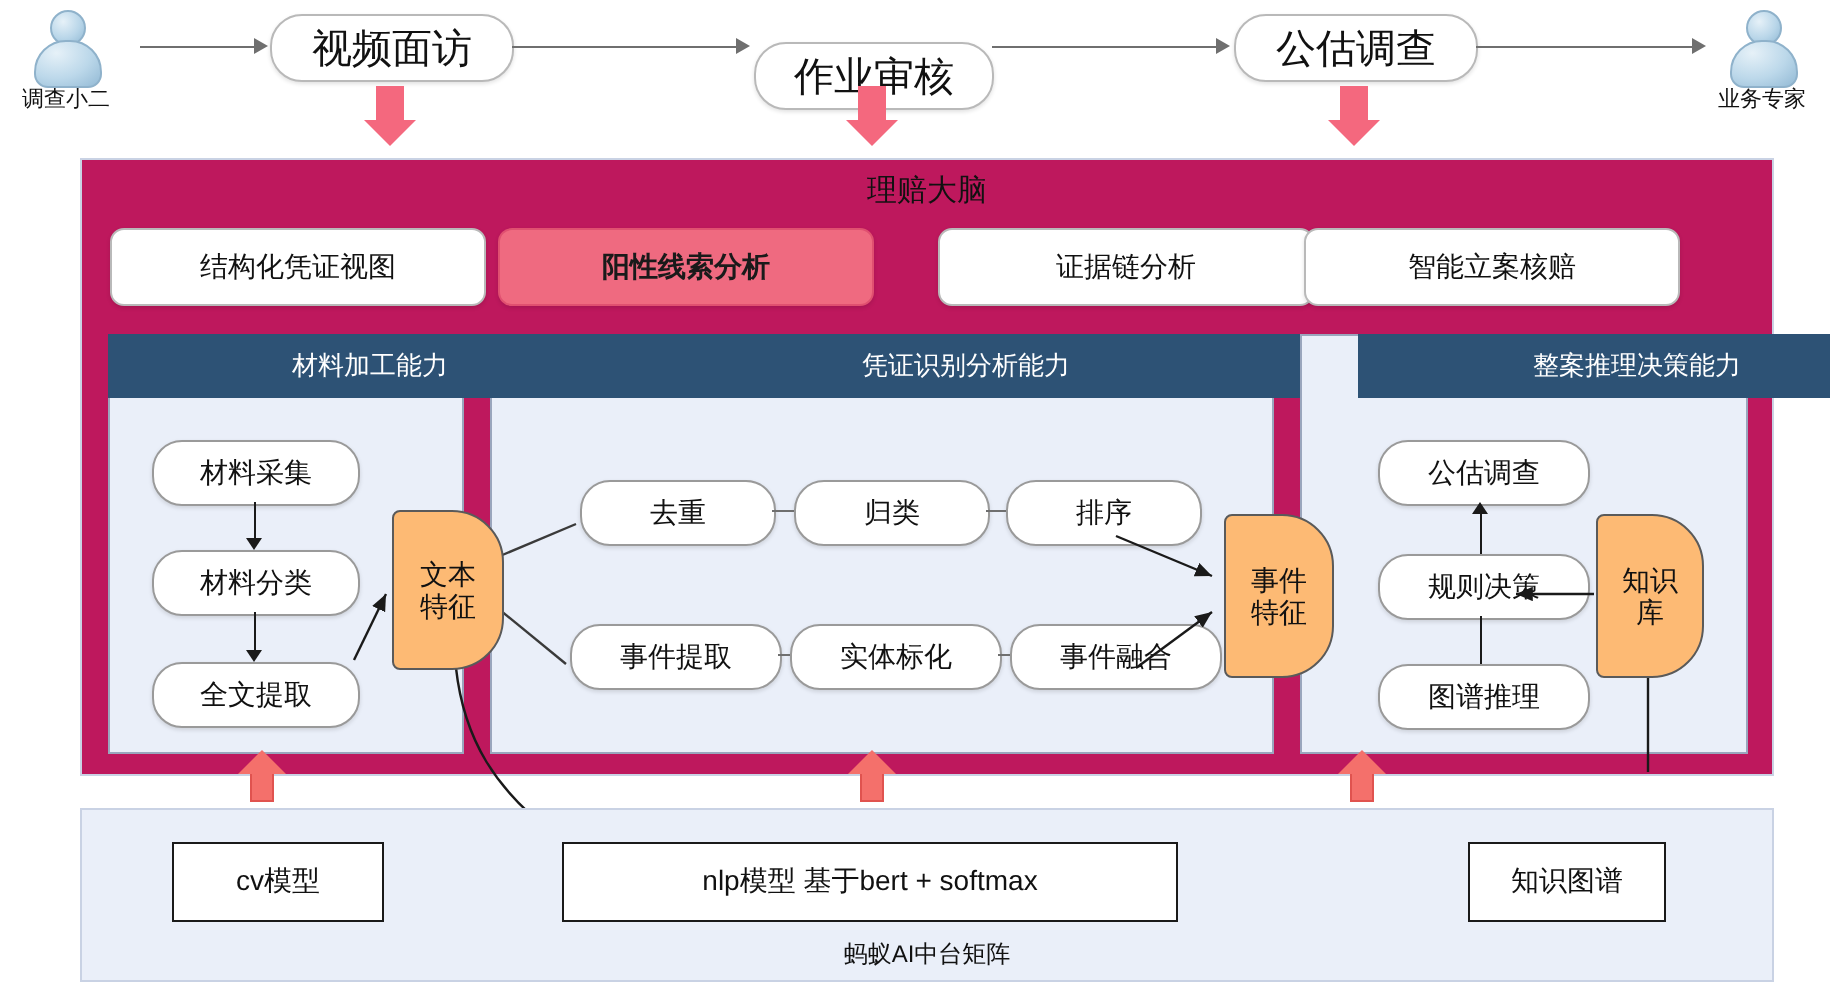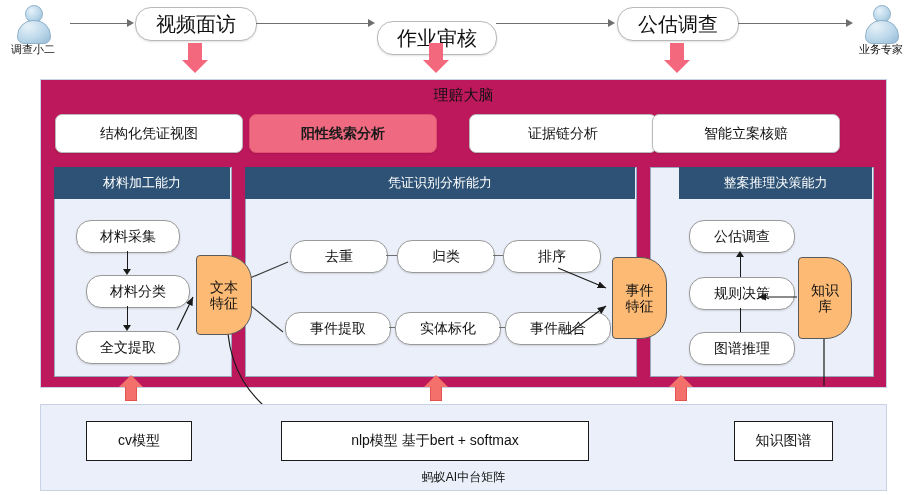--- a/index.html
+++ b/index.html
@@ -39,21 +39,21 @@
   
   #brain{position:absolute;left:40px;top:79px;width:845px;height:307px;background:#be185d;border:1px solid #c9d2e4;}
   #brainTitle{position:absolute;left:0;top:6px;width:845px;text-align:center;font-size:15px;color:#111;}
   .tabbtn{position:absolute;top:34px;height:37px;border:1px solid #b9b9b9;border-radius:7px;background:#fff;
     display:flex;align-items:center;justify-content:center;font-size:14px;color:#111;
     box-shadow:0 1px 2px rgba(0,0,0,.12);}
   .tabbtn.active{background:#ef6a80;border-color:#e05070;color:#1a1a1a;font-weight:bold;}
 
   .col{position:absolute;background:#eaeff9;border:1px solid #9aa6bd;}
   .colhead{position:absolute;background:#2d5275;color:#fff;font-size:13px;
-    display:flex;align-items:center;justify-content:center;}
+    display:flex;align-items:center;justify-content:center;padding-left:43px;}
 
   .node{position:absolute;background:#fff;border:1px solid #9a9a9a;border-radius:15px;
     display:flex;align-items:center;justify-content:center;font-size:14px;color:#111;
     box-shadow:0 1px 2px rgba(0,0,0,.13);text-align:center;}
   .barrel{position:absolute;background:#fdba74;border:1px solid #5a5a5a;
     border-radius:4px 26px 26px 4px;display:flex;align-items:center;justify-content:center;
     font-size:14px;color:#111;line-height:1.15;text-align:center;z-index:5;}
 
   .vline{position:absolute;width:1px;background:#1a1a1a;}
   .hcon{position:absolute;height:1px;background:#6f6f6f;}
@@ -122,21 +122,21 @@
     <div id="brainTitle">理赔大脑</div>
 
     <div class="tabbtn" style="left:14px;width:186px;">结构化凭证视图</div>
     <div class="tabbtn active" style="left:208px;width:186px;">阳性线索分析</div>
     <div class="tabbtn" style="left:412px;width:186px;margin-left:16px;">证据链分析</div>
     <div class="tabbtn" style="left:611px;width:186px;">智能立案核赔</div>
 
     <div class="col" style="left:13px;top:87px;width:176px;height:208px;"></div>
     <div class="colhead" style="left:13px;top:87px;width:176px;height:32px;">材料加工能力</div>
     <div class="node" style="left:35px;top:140px;width:102px;height:31px;">材料采集</div>
-    <div class="node" style="left:45px;top:195px;width:102px;height:31px;font-family:Liberation Serif, serif;">材料分类</div>
+    <div class="node" style="left:35px;top:195px;width:102px;height:31px;font-family:Liberation Serif, serif;">材料分类</div>
     <div class="node" style="left:35px;top:251px;width:102px;height:31px;">全文提取</div>
     <div class="vline" style="left:86px;top:171px;height:18px;"></div>
     <div class="vdown" style="left:82px;top:189px;"></div>
     <div class="vline" style="left:86px;top:226px;height:19px;"></div>
     <div class="vdown" style="left:82px;top:245px;"></div>
 
     <div class="col" style="left:204px;top:87px;width:390px;height:208px;"></div>
     <div class="colhead" style="left:204px;top:87px;width:390px;height:32px;">凭证识别分析能力</div>
     <div class="node" style="left:249px;top:160px;width:96px;height:31px;">去重</div>
     <div class="node" style="left:356px;top:160px;width:96px;height:31px;">归类</div>

